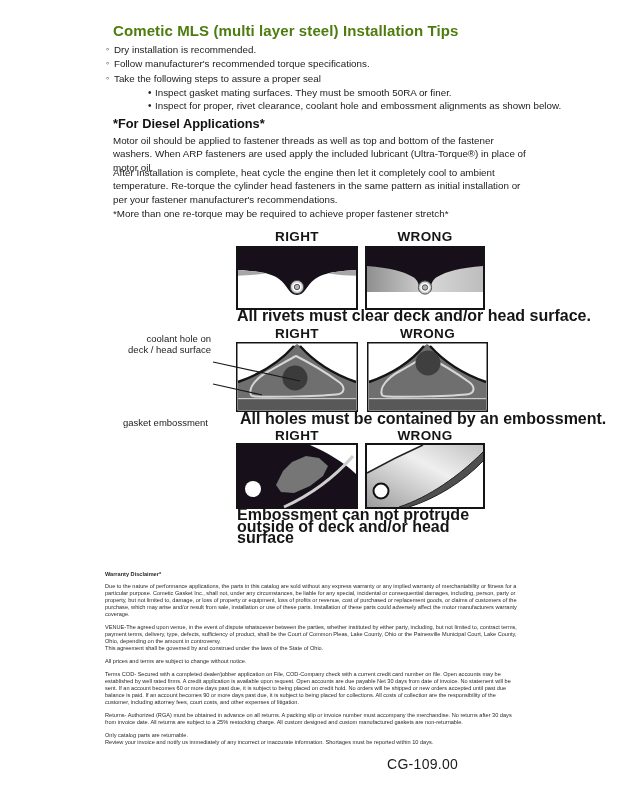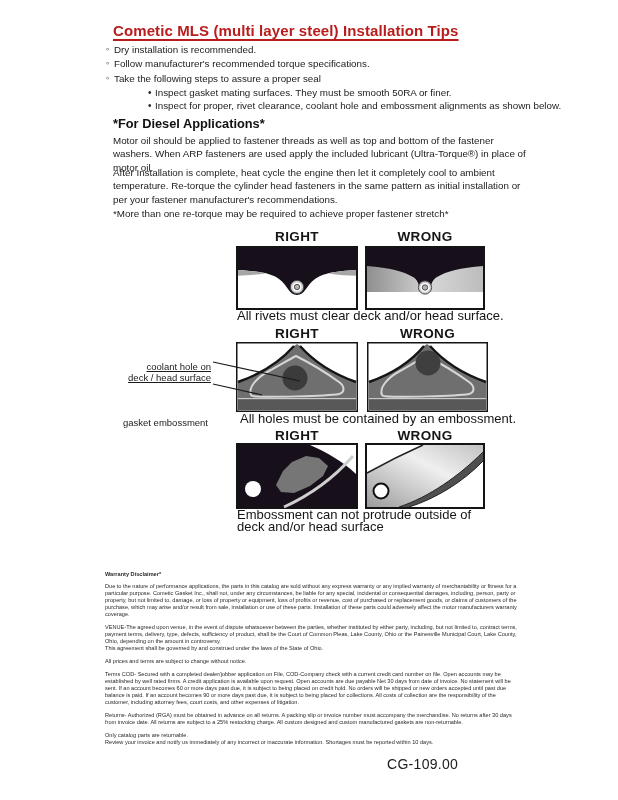--- a/index.html
+++ b/index.html
@@ -2,38 +2,38 @@
 <html><head>
 <meta charset="utf-8">
 <style>
   html,body{margin:0;padding:0;background:#ffffff;}
   .page{
     position:relative;width:618px;height:800px;background:#fff;overflow:hidden;
     font-family:"Liberation Sans","DejaVu Sans",sans-serif;color:#1b1b1b;
   }
   .abs{position:absolute;}
   .title{
-    left:113px;top:22px;font-size:15px;font-weight:bold;color:#b91c1c;
-    text-decoration:underline;text-underline-offset:3px;text-decoration-thickness:1.5px;
+    left:113px;top:22px;font-size:15px;font-weight:bold;color:#4d7c0f;
+    text-underline-offset:3px;text-decoration-thickness:1.5px;
     letter-spacing:.1px;white-space:nowrap;
   }
   .bullets{left:106px;top:43px;font-size:9.8px;line-height:13.3px;}
   .bullet{white-space:nowrap;}
   .bullet .mk{display:inline-block;width:8px;font-size:9px;color:#222;}
   .bullet.lvl2{padding-left:42px;}
   .bullet.lvl2 .mk{width:7px;font-size:10px;}
   .mk.circ::before{content:"\25E6";position:relative;top:-1px;}
   .mk.dot::before{content:"\2022";}
   .h2{left:113px;top:116px;font-size:12.8px;font-weight:bold;color:#111;white-space:nowrap;}
   .para{left:113px;width:414px;font-size:9.8px;line-height:13.3px;}
   .p1{top:134px;}
   .p2{top:166px;}
   .note{top:207px;white-space:nowrap;}
   .dlabel{font-size:13.5px;font-weight:600;letter-spacing:.4px;text-align:center;color:#151515;}
-  .caption{font-size:13px;font-weight:400;color:#151515;line-height:11.5px;}
+  .caption{font-size:16px;font-weight:700;color:#151515;line-height:11.5px;}
   .ann{font-size:9.5px;line-height:10.8px;text-align:right;color:#1b1b1b;}
   .fineprint{left:105px;top:571px;width:413px;font-size:5.6px;line-height:7px;color:#2a2a2a;}
   .fineprint .fp-head{font-weight:bold;margin:0 0 5px 0;}
   .fineprint p{margin:0 0 6px 0;}
   .fineprint p.nogap{margin-bottom:0;}
   .footer-code{left:387px;top:756px;font-size:14px;color:#1b1b1b;letter-spacing:.3px;}
   svg{display:block;}
 </style>
 </head>
 <body>
@@ -87,21 +87,21 @@
       <circle cx="60" cy="41.5" r="4.6" fill="#ffffff"></circle>
       <circle cx="60" cy="41.5" r="2.7" fill="#b3b3b3" stroke="#333333" stroke-width="0.8"></circle>
     </svg>
   </div>
 
   <div class="abs caption" style="left:237px;top:310px;">All rivets must clear deck and/or head surface.</div>
 
   <div class="abs dlabel" style="left:236px;top:326px;width:122px;">RIGHT</div>
   <div class="abs dlabel" style="left:367px;top:326px;width:121px;">WRONG</div>
 
-  <div class="abs ann" style="left:113px;top:362px;width:98px;text-decoration:underline;">
+  <div class="abs ann" style="left:113px;top:334px;width:98px;">
     <div>coolant hole on</div>
     <div>deck / head surface</div>
   </div>
   <div class="abs ann" style="left:113px;top:377px;width:95px;margin-top:41px;">gasket embossment</div>
 
   <div class="abs" style="left:212px;top:358px;z-index:5;">
     <svg width="92" height="40" viewBox="0 0 92 40">
       <line x1="1" y1="4" x2="88" y2="23" stroke="#1a1a1a" stroke-width="1.2"></line>
       <line x1="1" y1="26" x2="50" y2="37" stroke="#1a1a1a" stroke-width="1.2"></line>
     </svg>

